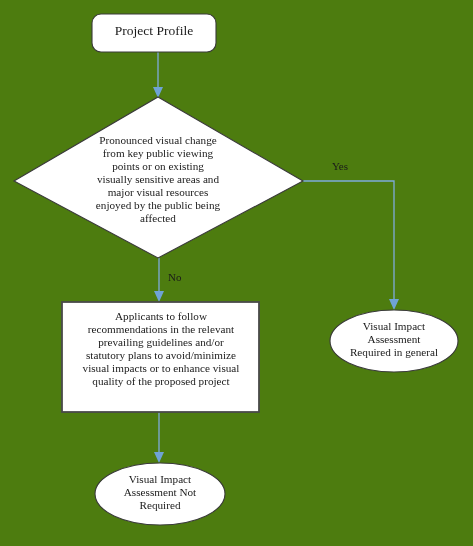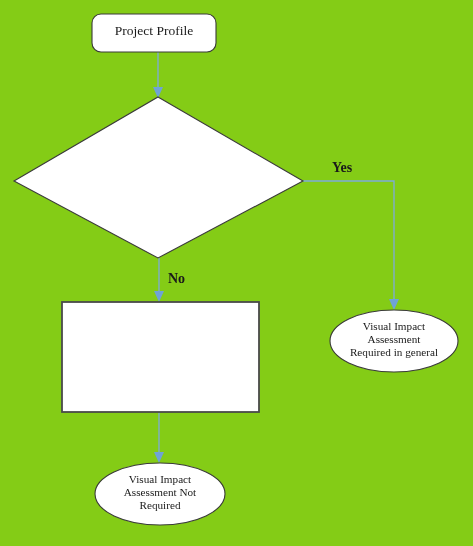--- a/index.html
+++ b/index.html
@@ -10,21 +10,21 @@
   body {
     width: 473px;
     height: 546px;
     overflow: hidden;
     font-family: "Liberation Serif", "DejaVu Serif", serif;
   }
   #flowchart-canvas {
     position: relative;
     width: 473px;
     height: 546px;
-    background: #84cc16;
+    background: #4d7c0f;
   }
   svg.fc {
     position: absolute;
     top: 0;
     left: 0;
     width: 473px;
     height: 546px;
   }
   .shape-outline {
     fill: #ffffff;
@@ -49,22 +49,22 @@
     color: #1a1a1a;
     font-family: "Liberation Serif", "DejaVu Serif", serif;
     line-height: 1.16;
     white-space: pre-line;
     pointer-events: none;
   }
   .edge-label {
     position: absolute;
     color: #1a1a1a;
     font-family: "Liberation Serif", "DejaVu Serif", serif;
-    font-size: 14px;
-    font-weight: bold;
+    font-size: 11px;
+    font-weight: normal;
     line-height: 1;
   }
 
   
   #txt-start {
     left: 92px; top: 23px; width: 124px;
     font-size: 13.5px;
   }
   #txt-decision {
     left: 48px; top: 134px; width: 220px;
@@ -118,21 +118,34 @@
 
     <rect class="shape-outline thick" x="62" y="302" width="197" height="110"></rect>
 
     <ellipse class="shape-outline" cx="394" cy="341" rx="64" ry="31"></ellipse>
 
     <ellipse class="shape-outline" cx="160" cy="494" rx="65" ry="31"></ellipse>
   </svg>
 
   <div class="node-text" id="txt-start">Project Profile</div>
 
+  <div class="node-text" id="txt-decision">Pronounced visual change
+from key public viewing
+points or on existing
+visually sensitive areas and
+major visual resources
+enjoyed by the public being
+affected</div>
 
+  <div class="node-text" id="txt-process">Applicants to follow
+recommendations in the relevant
+prevailing guidelines and/or
+statutory plans to avoid/minimize
+visual impacts or to enhance visual
+quality of the proposed project</div>
 
   <div class="node-text" id="txt-end-yes">Visual Impact
 Assessment
 Required in general</div>
 
   <div class="node-text" id="txt-end-no">Visual Impact
 Assessment Not
 Required</div>
 
   <div class="edge-label" id="lbl-yes">Yes</div>

